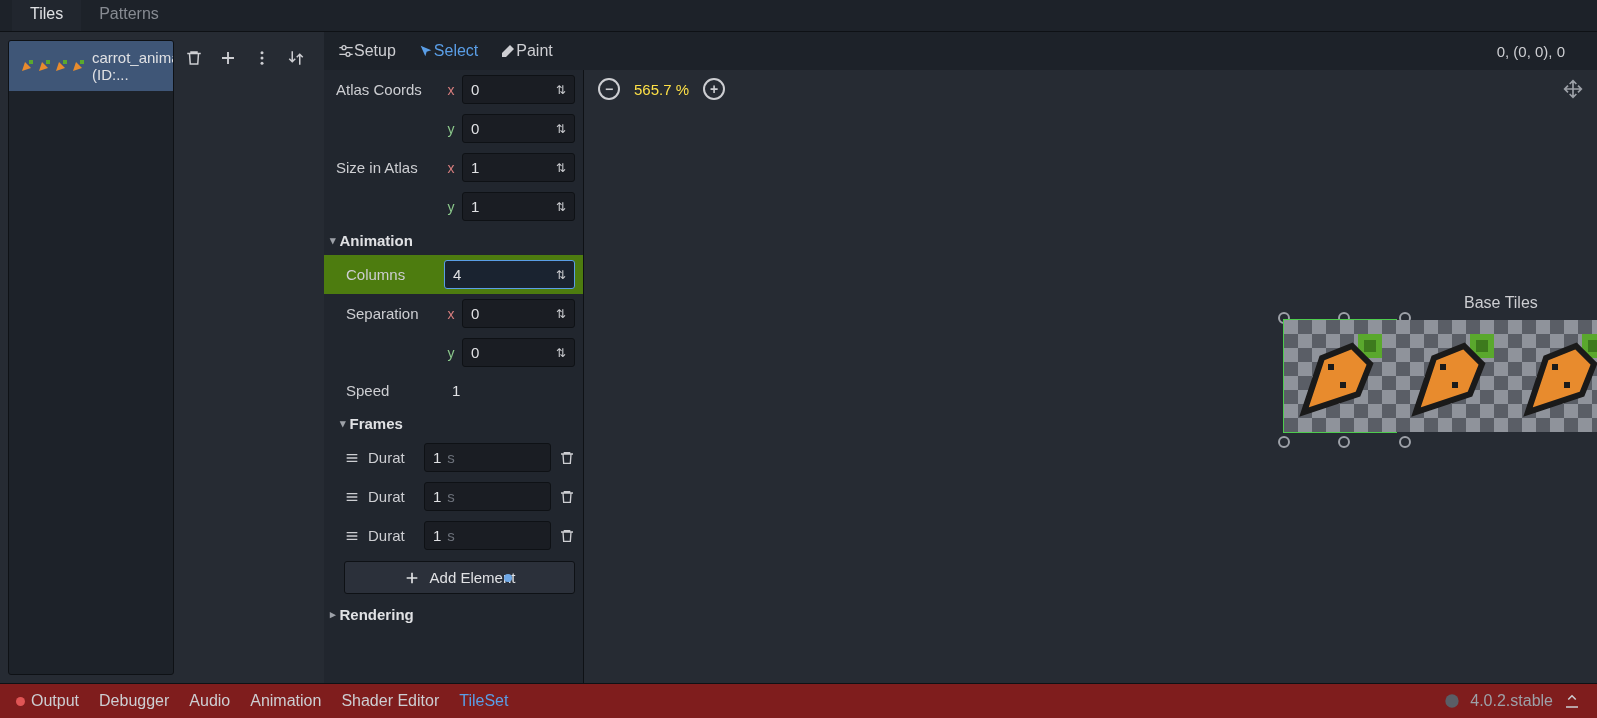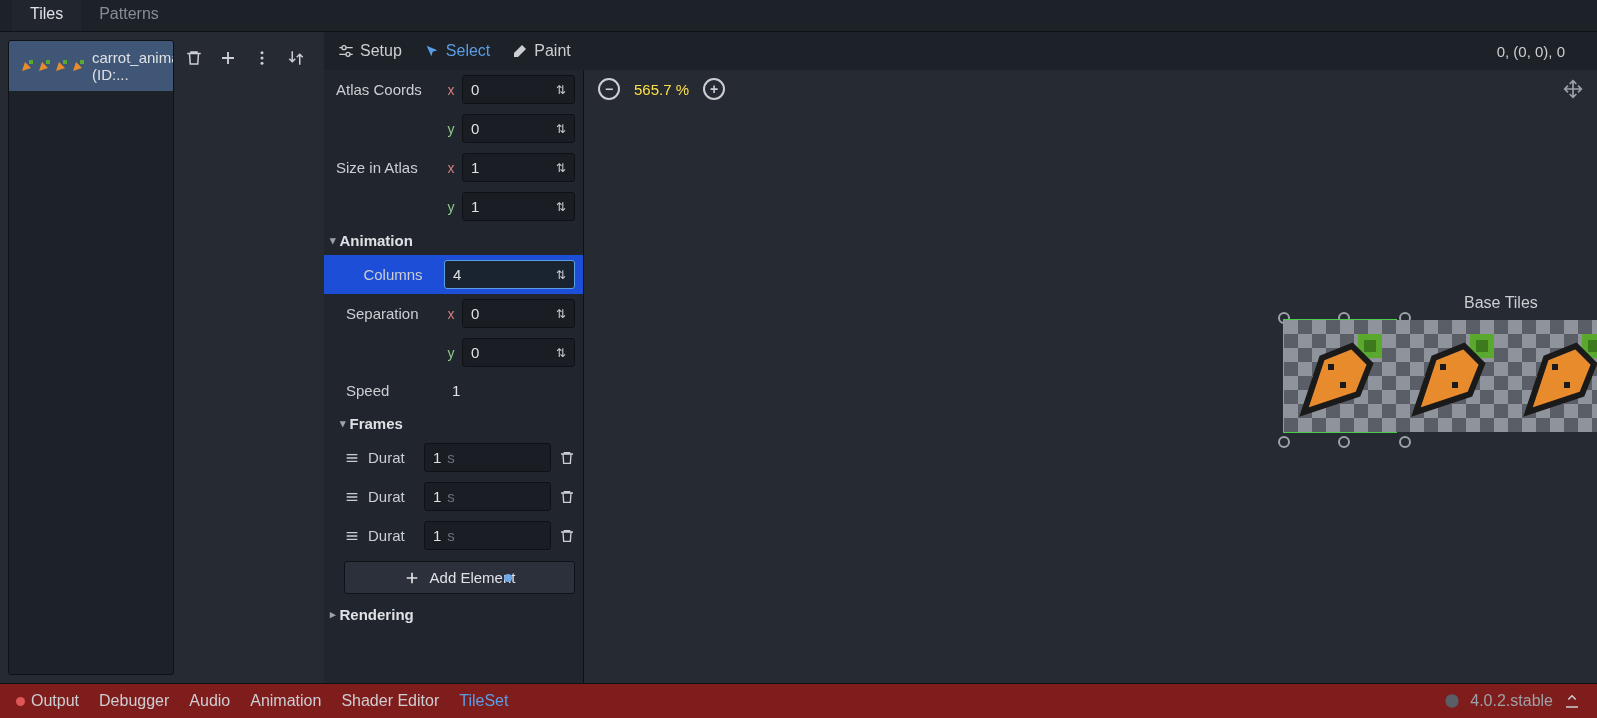--- a/index.html
+++ b/index.html
@@ -19,21 +19,21 @@
 .left-panel { width: 324px; background: #262b33; display: flex; padding: 8px; }
 .source-list { flex: 1; background: #1d2229; border: 1px solid #0e1115; border-radius: 3px; overflow: hidden; }
 .source-item { display: flex; align-items: center; padding: 8px 10px; background: #3f5677; color: #e0e1e4; font-size: 15px; gap: 6px; }
 .mini-carrots { display: flex; gap: 1px; }
 .left-toolbar { display: flex; gap: 14px; justify-content: flex-end; padding: 8px 10px 0 10px; }
 .left-toolbar .tb-icon { width: 20px; height: 20px; color: #cdced2; cursor: pointer; display:flex; align-items:center; justify-content:center;}
 
 
 .right-side { flex: 1; display: flex; flex-direction: column; }
 .mid-toolbar { display: flex; align-items: center; padding: 10px 14px; gap: 22px; font-size: 16px; }
-.mid-tool { display: flex; align-items: center; gap: 6px; color: #cdced2; cursor: pointer; }
+.mid-tool { display: flex; align-items: center; gap: 0; color: #cdced2; cursor: pointer; }
 .mid-tool.active { color: #5a9ee6; }
 .mid-spacer { flex: 1; }
 .coords-text { color: #cdced2; font-size: 15px; padding-right: 18px; }
 
 
 .content-row { display: flex; flex: 1; overflow: hidden; }
 
 
 .inspector { width: 260px; background: #21262e; border-right: 1px solid #0e1115; overflow-y: auto; font-size: 15px; }
 .inspector::-webkit-scrollbar { width: 10px; }
@@ -225,21 +225,21 @@
               <span>1</span>
                 <span class="spinner">⇅</span>
             </div>
           </div>
 
           <div class="subsection">
             <span class="chev">▾</span>
             <span>Animation</span>
           </div>
 
-          <div class="prop-row" style="background:#1d4ed8;text-align:center;">
+          <div class="prop-row" style="background:#4d7c0f;">
             <span class="prop-label" style="padding-left:14px;">Columns</span>
             <div class="num-input highlighted">
               <span>4</span>
                 <span class="spinner">⇅</span>
             </div>
           </div>
 
           <div class="prop-row">
             <span class="prop-label" style="padding-left:14px;">Separation</span>
             <span class="axis-label axis-x">x</span>

